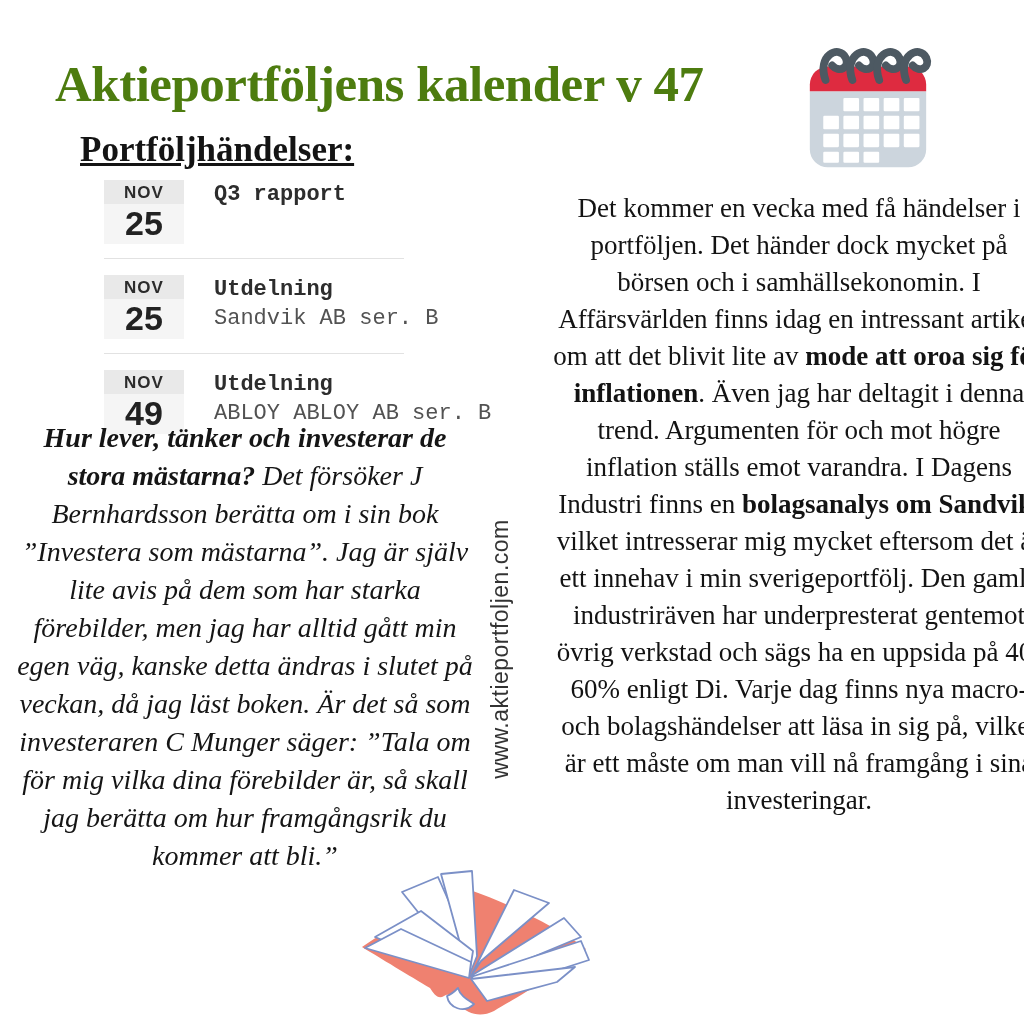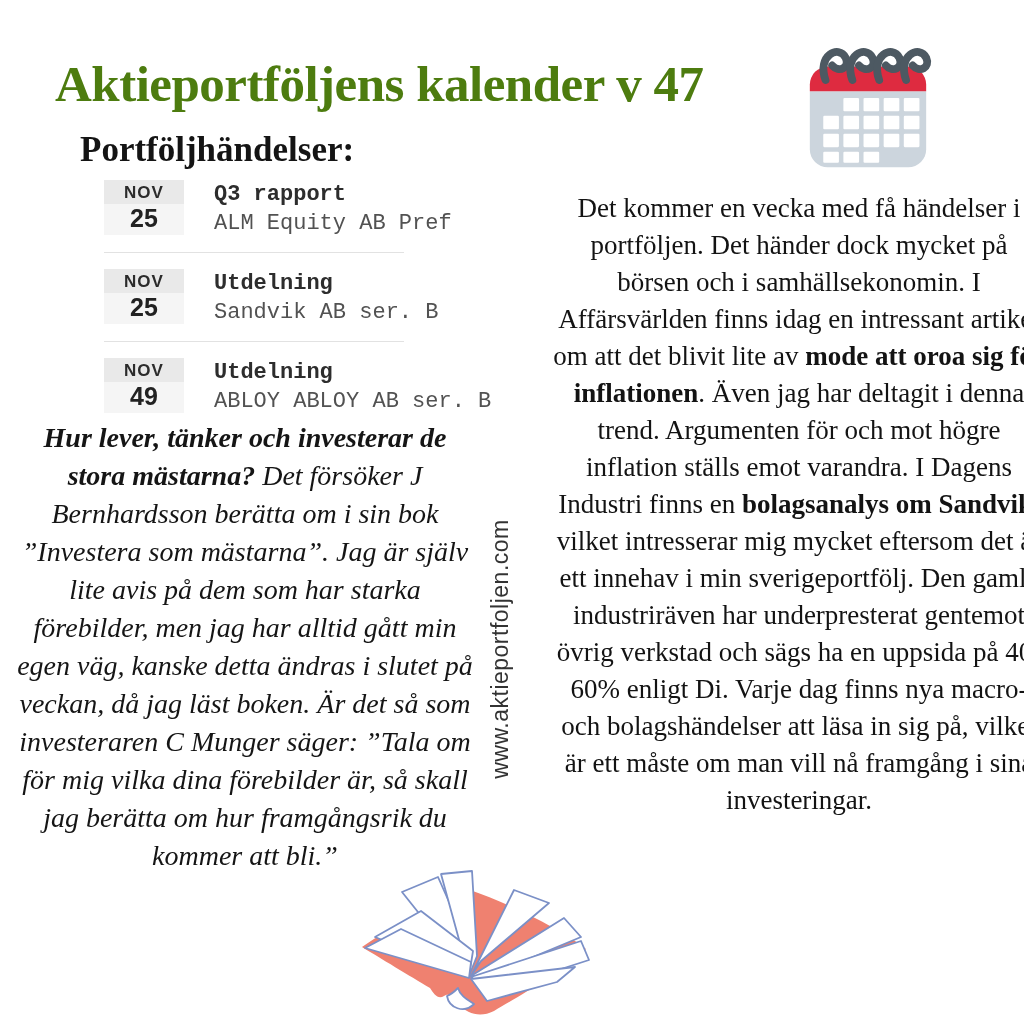--- a/index.html
+++ b/index.html
@@ -10,31 +10,32 @@
   
   .title{
     position:absolute;left:55px;top:55px;width:760px;
     font-size:51px;font-weight:700;letter-spacing:-0.5px;color:#4d7c0f;
     font-family:Liberation Serif, serif;white-space:nowrap;
   }
   .subtitle{
     position:absolute;left:80px;top:130px;
     font-size:35px;font-weight:700;color:#141414;
     font-family:"Liberation Serif",serif;
+    text-decoration:underline;
   }
   .cal-icon{position:absolute;left:800px;top:42px;width:136px;height:132px;}
   
   .events{position:absolute;left:104px;top:176px;width:300px;
     font-family:"Liberation Sans",sans-serif;}
   .event-row{display:flex;align-items:flex-start;padding:4px 0 14px 0;}
   .event-row + .event-row{border-top:1px solid #e2e2e2;padding-top:16px;margin-top:0;}
   .date-badge{width:80px;flex:0 0 80px;text-align:center;margin-right:30px;}
   .date-month{background:#e9e9e9;color:#2b2b2b;font-size:17px;font-weight:700;
     letter-spacing:1px;padding:3px 0 1px 0;}
-  .date-day{background:#f5f5f5;color:#222;font-size:25px;font-weight:600;
+  .date-day{background:#f5f5f5;color:#222;font-size:34px;font-weight:600;
     line-height:1.0;padding:2px 0 4px 0;}
   .event-text{padding-top:1px;font-family:Liberation Mono, monospace;}
   .event-type{font-size:22px;font-weight:700;color:#2d2d2d;line-height:1.25;}
   .event-name{font-size:22px;font-weight:400;color:#525252;line-height:1.35;white-space:nowrap;}
   
   .left-col{
     position:absolute;left:14px;top:419px;width:462px;
     font-style:italic;font-size:28px;line-height:38px;text-align:center;
     color:#151515;font-family:"Liberation Serif",serif;
   }
@@ -103,21 +104,20 @@
 
   <div class="events">
 
     <div class="event-row">
       <div class="date-badge">
         <div class="date-month">NOV</div>
         <div class="date-day">25</div>
       </div>
       <div class="event-text">
         <div class="event-type">Q3 rapport</div>
-        <div class="event-name">ALM Equity AB Pref</div>
       </div>
     </div>
 
     <div class="event-row">
       <div class="date-badge">
         <div class="date-month">NOV</div>
         <div class="date-day">25</div>
       </div>
       <div class="event-text">
         <div class="event-type">Utdelning</div>

